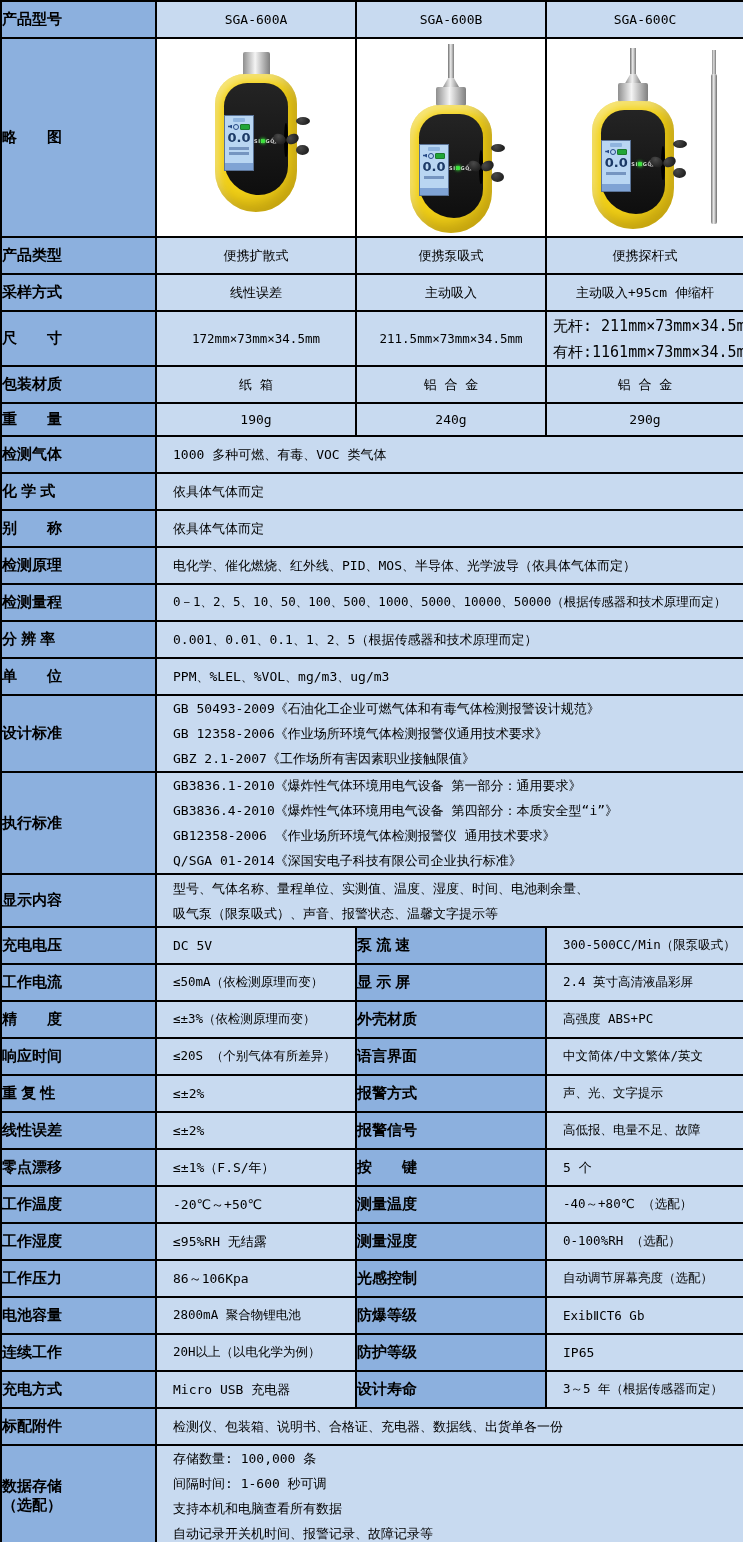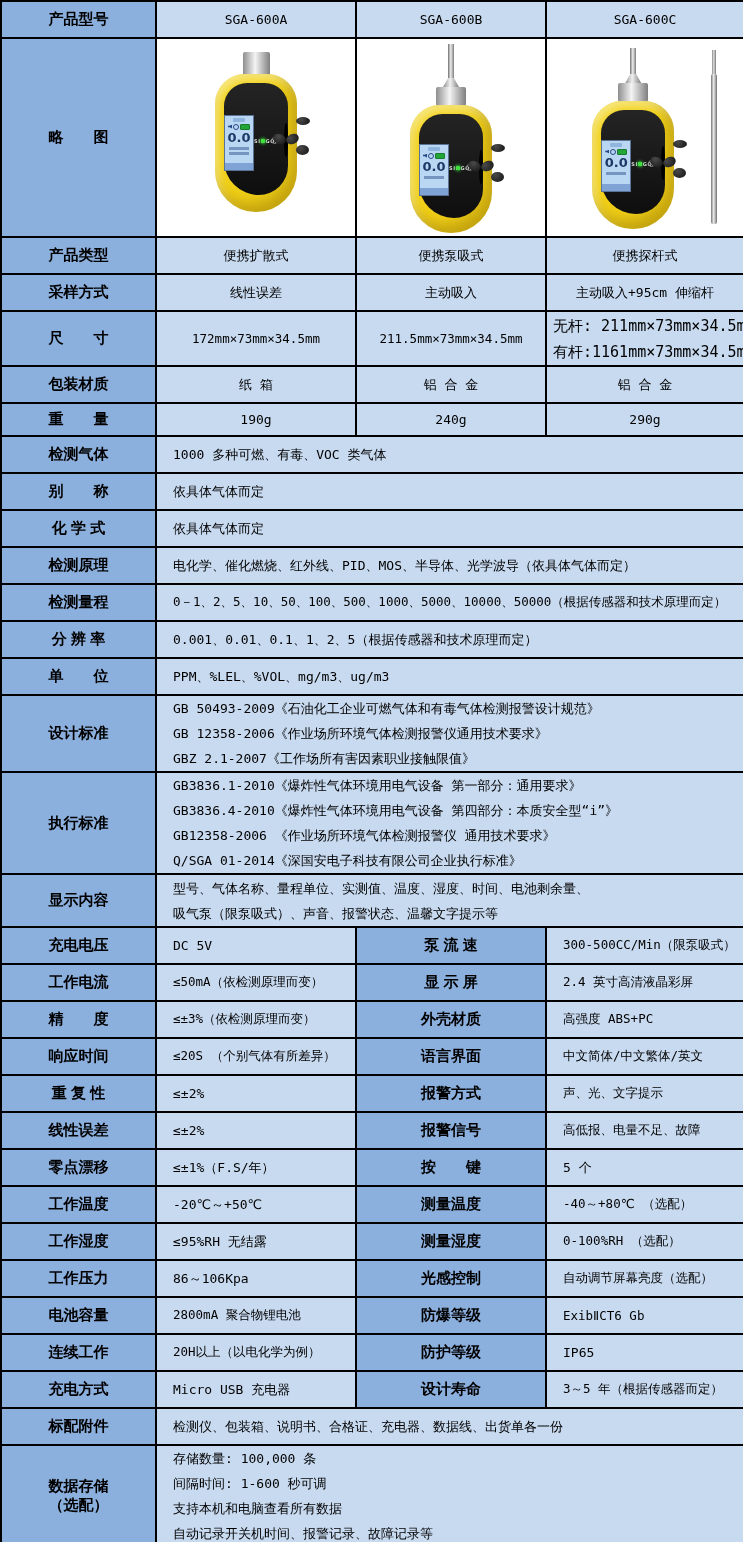--- a/index.html
+++ b/index.html
@@ -2,21 +2,21 @@
 <html><head>
 <meta charset="utf-8">
 <style>
   html,body{margin:0;padding:0;background:#fff;}
   body{width:743px;font-family:"Liberation Sans",sans-serif;color:#000;}
   table{border-collapse:collapse;table-layout:fixed;width:743px;}
   td{border:2px solid #000;padding:0;vertical-align:middle;overflow:hidden;}
   
   .c0{width:155px;}.c1{width:200px;}.c2{width:190px;}.c3{width:198px;}
   
-  .lbl{background:#8cb0de;font-weight:bold;font-size:15px;text-align:center;}
+  .lbl{background:#8cb0de;font-weight:bold;font-size:15px;}
   .val{background:#c8daf0;font-size:13px;font-family:"DejaVu Sans Mono","DejaVu Sans",monospace;}
   .vc{text-align:center;}
   .vl{text-align:left;padding-left:16px;padding-right:4px;white-space:nowrap;}
   .vsm{font-size:12.5px;}
   .mline{line-height:25px;}
   .imgcell{background:#ffffff;}
   
   .h37{height:37px;}.h33{height:33px;}.h55{height:55px;}.h77{height:77px;}
   .h102{height:102px;}.h53{height:53px;}.h98{height:98px;}.himg{height:199px;}
   
@@ -236,25 +236,25 @@
     <td class="val vc">190g</td>
     <td class="val vc">240g</td>
     <td class="val vc">290g</td>
   </tr>
 
   <tr class="h37">
     <td class="lbl">检测气体</td>
     <td class="val vl" colspan="3">1000 多种可燃、有毒、VOC 类气体</td>
   </tr>
   <tr class="h37">
+    <td class="lbl">化 学 式</td>
+    <td class="val vl" colspan="3">依具体气体而定</td>
+  </tr>
+  <tr class="h37">
     <td class="lbl">别　　称</td>
-    <td class="val vl" colspan="3">依具体气体而定</td>
-  </tr>
-  <tr class="h37">
-    <td class="lbl">化 学 式</td>
     <td class="val vl" colspan="3">依具体气体而定</td>
   </tr>
   <tr class="h37">
     <td class="lbl">检测原理</td>
     <td class="val vl" colspan="3">电化学、催化燃烧、红外线、PID、MOS、半导体、光学波导（依具体气体而定）</td>
   </tr>
   <tr class="h37">
     <td class="lbl">检测量程</td>
     <td class="val vl vsm" colspan="3">0－1、2、5、10、50、100、500、1000、5000、10000、50000（根据传感器和技术原理而定）</td>
   </tr>

